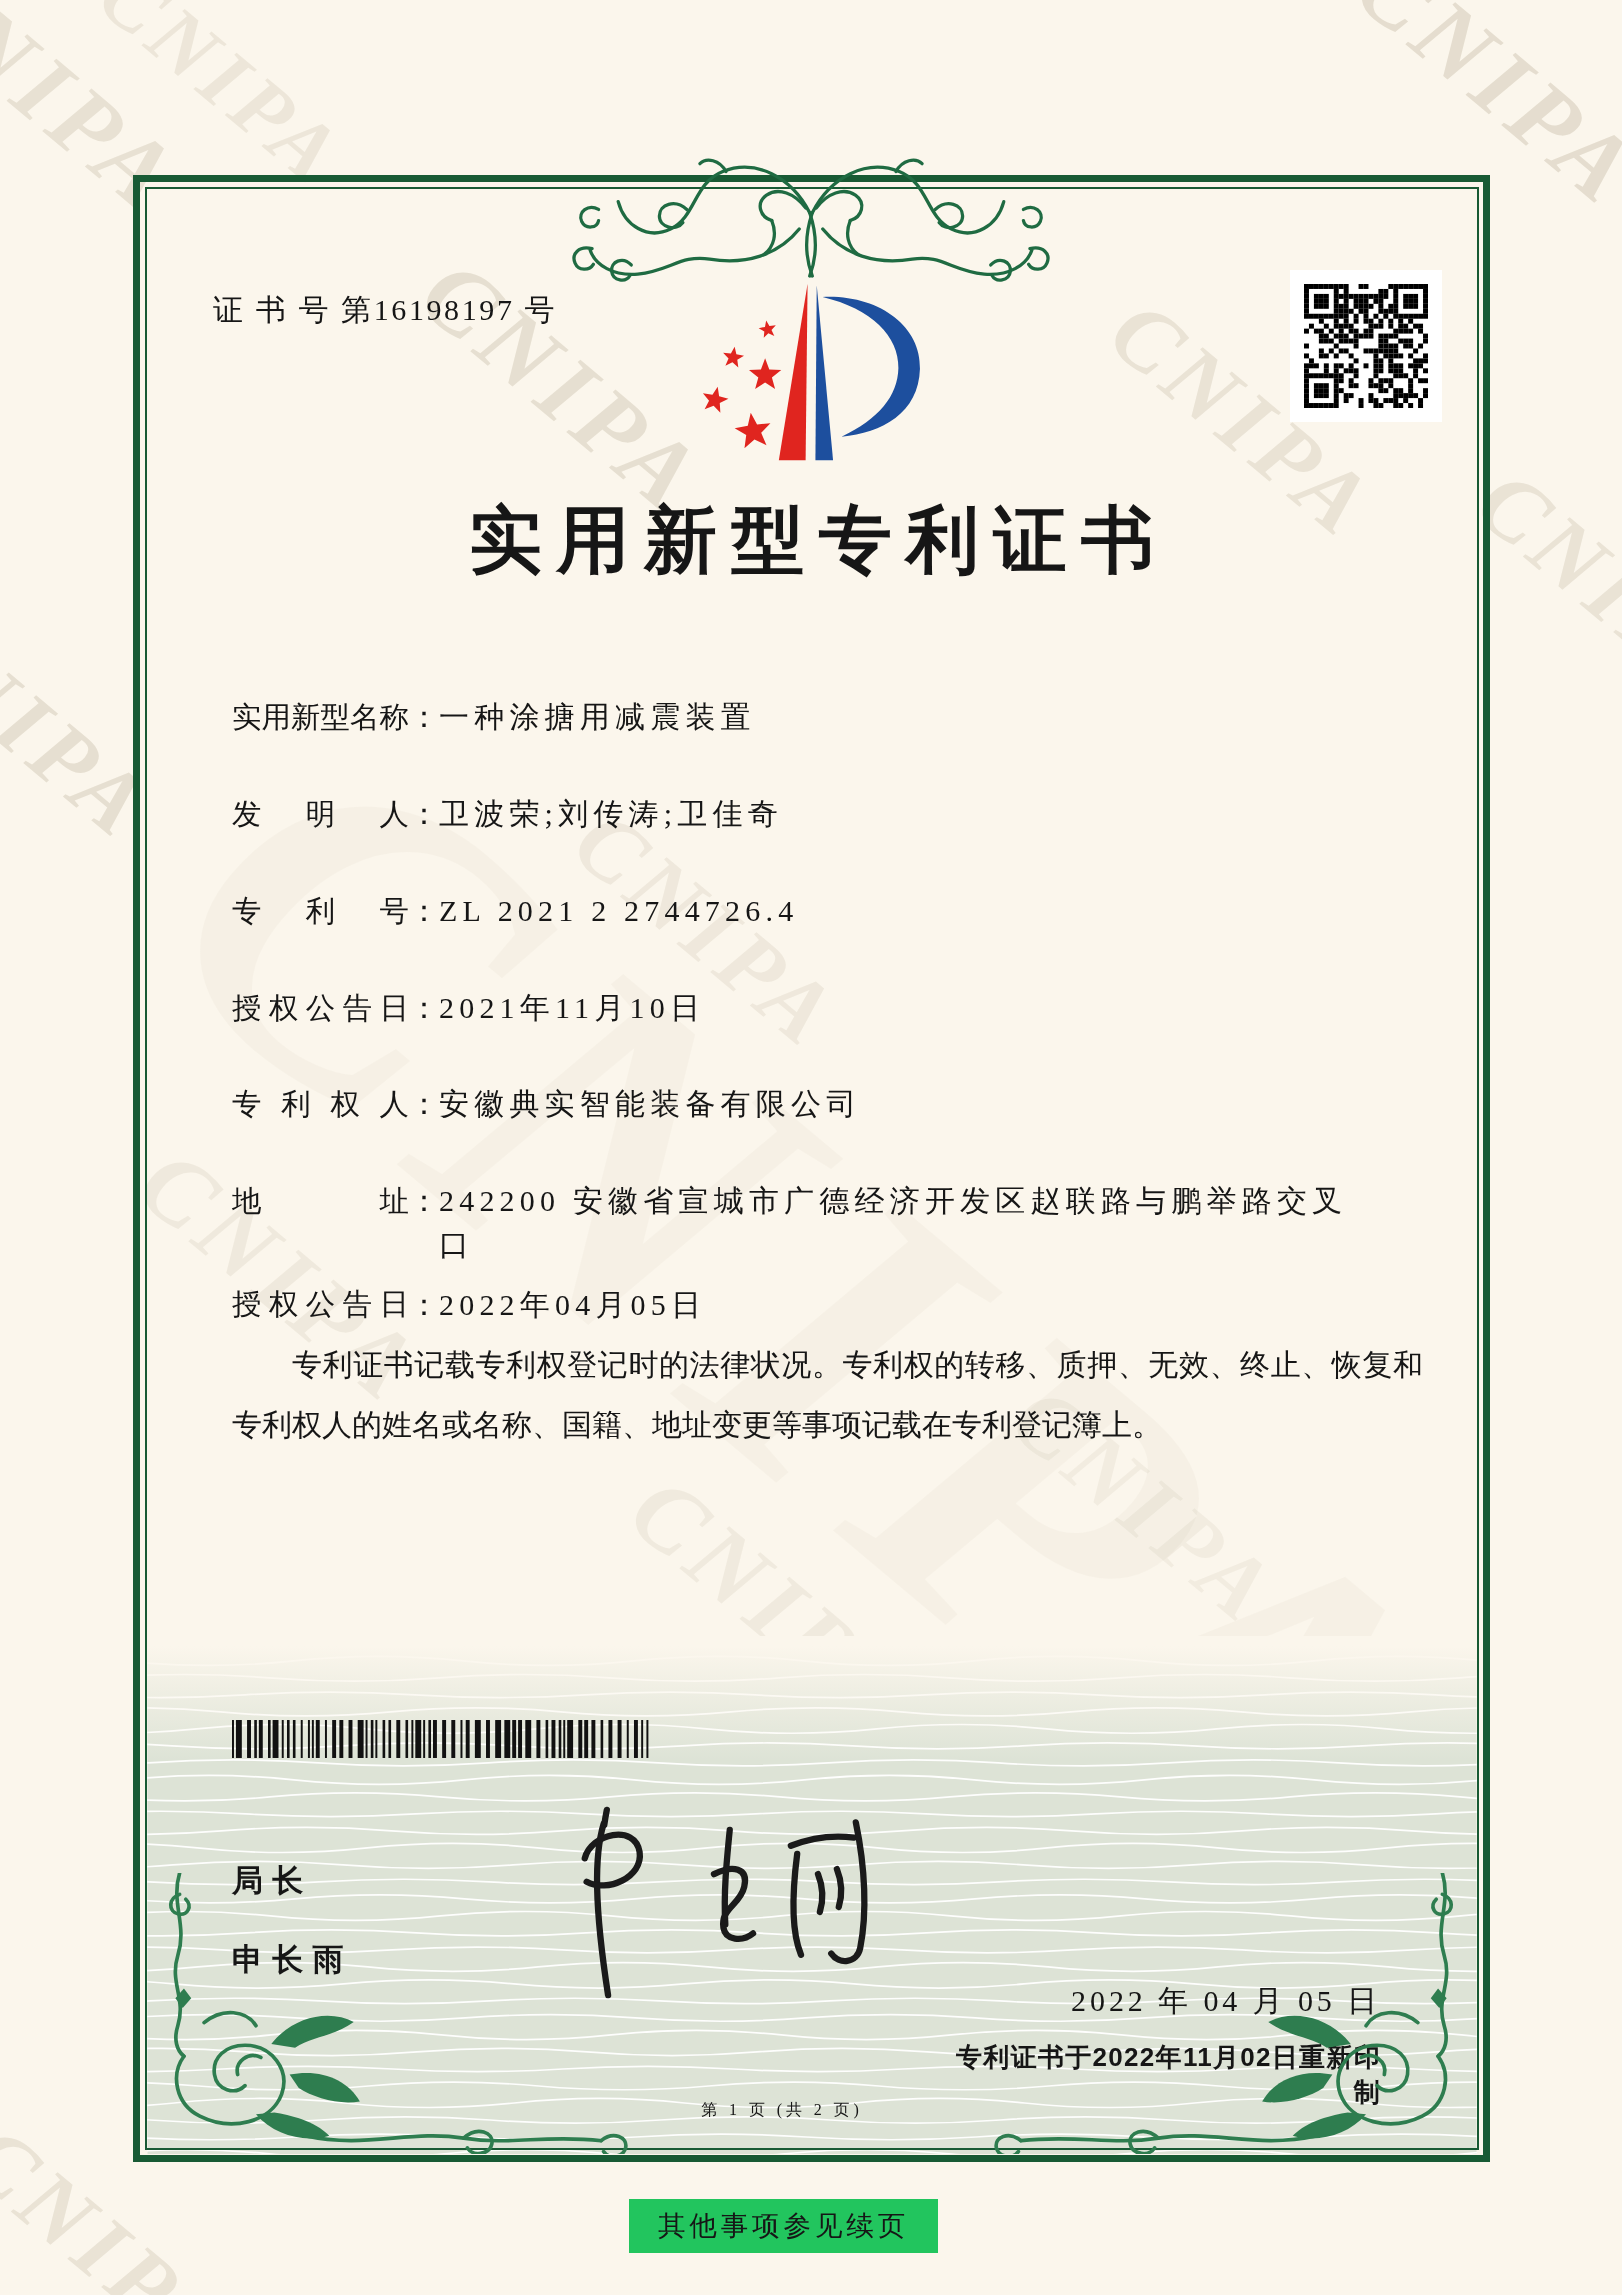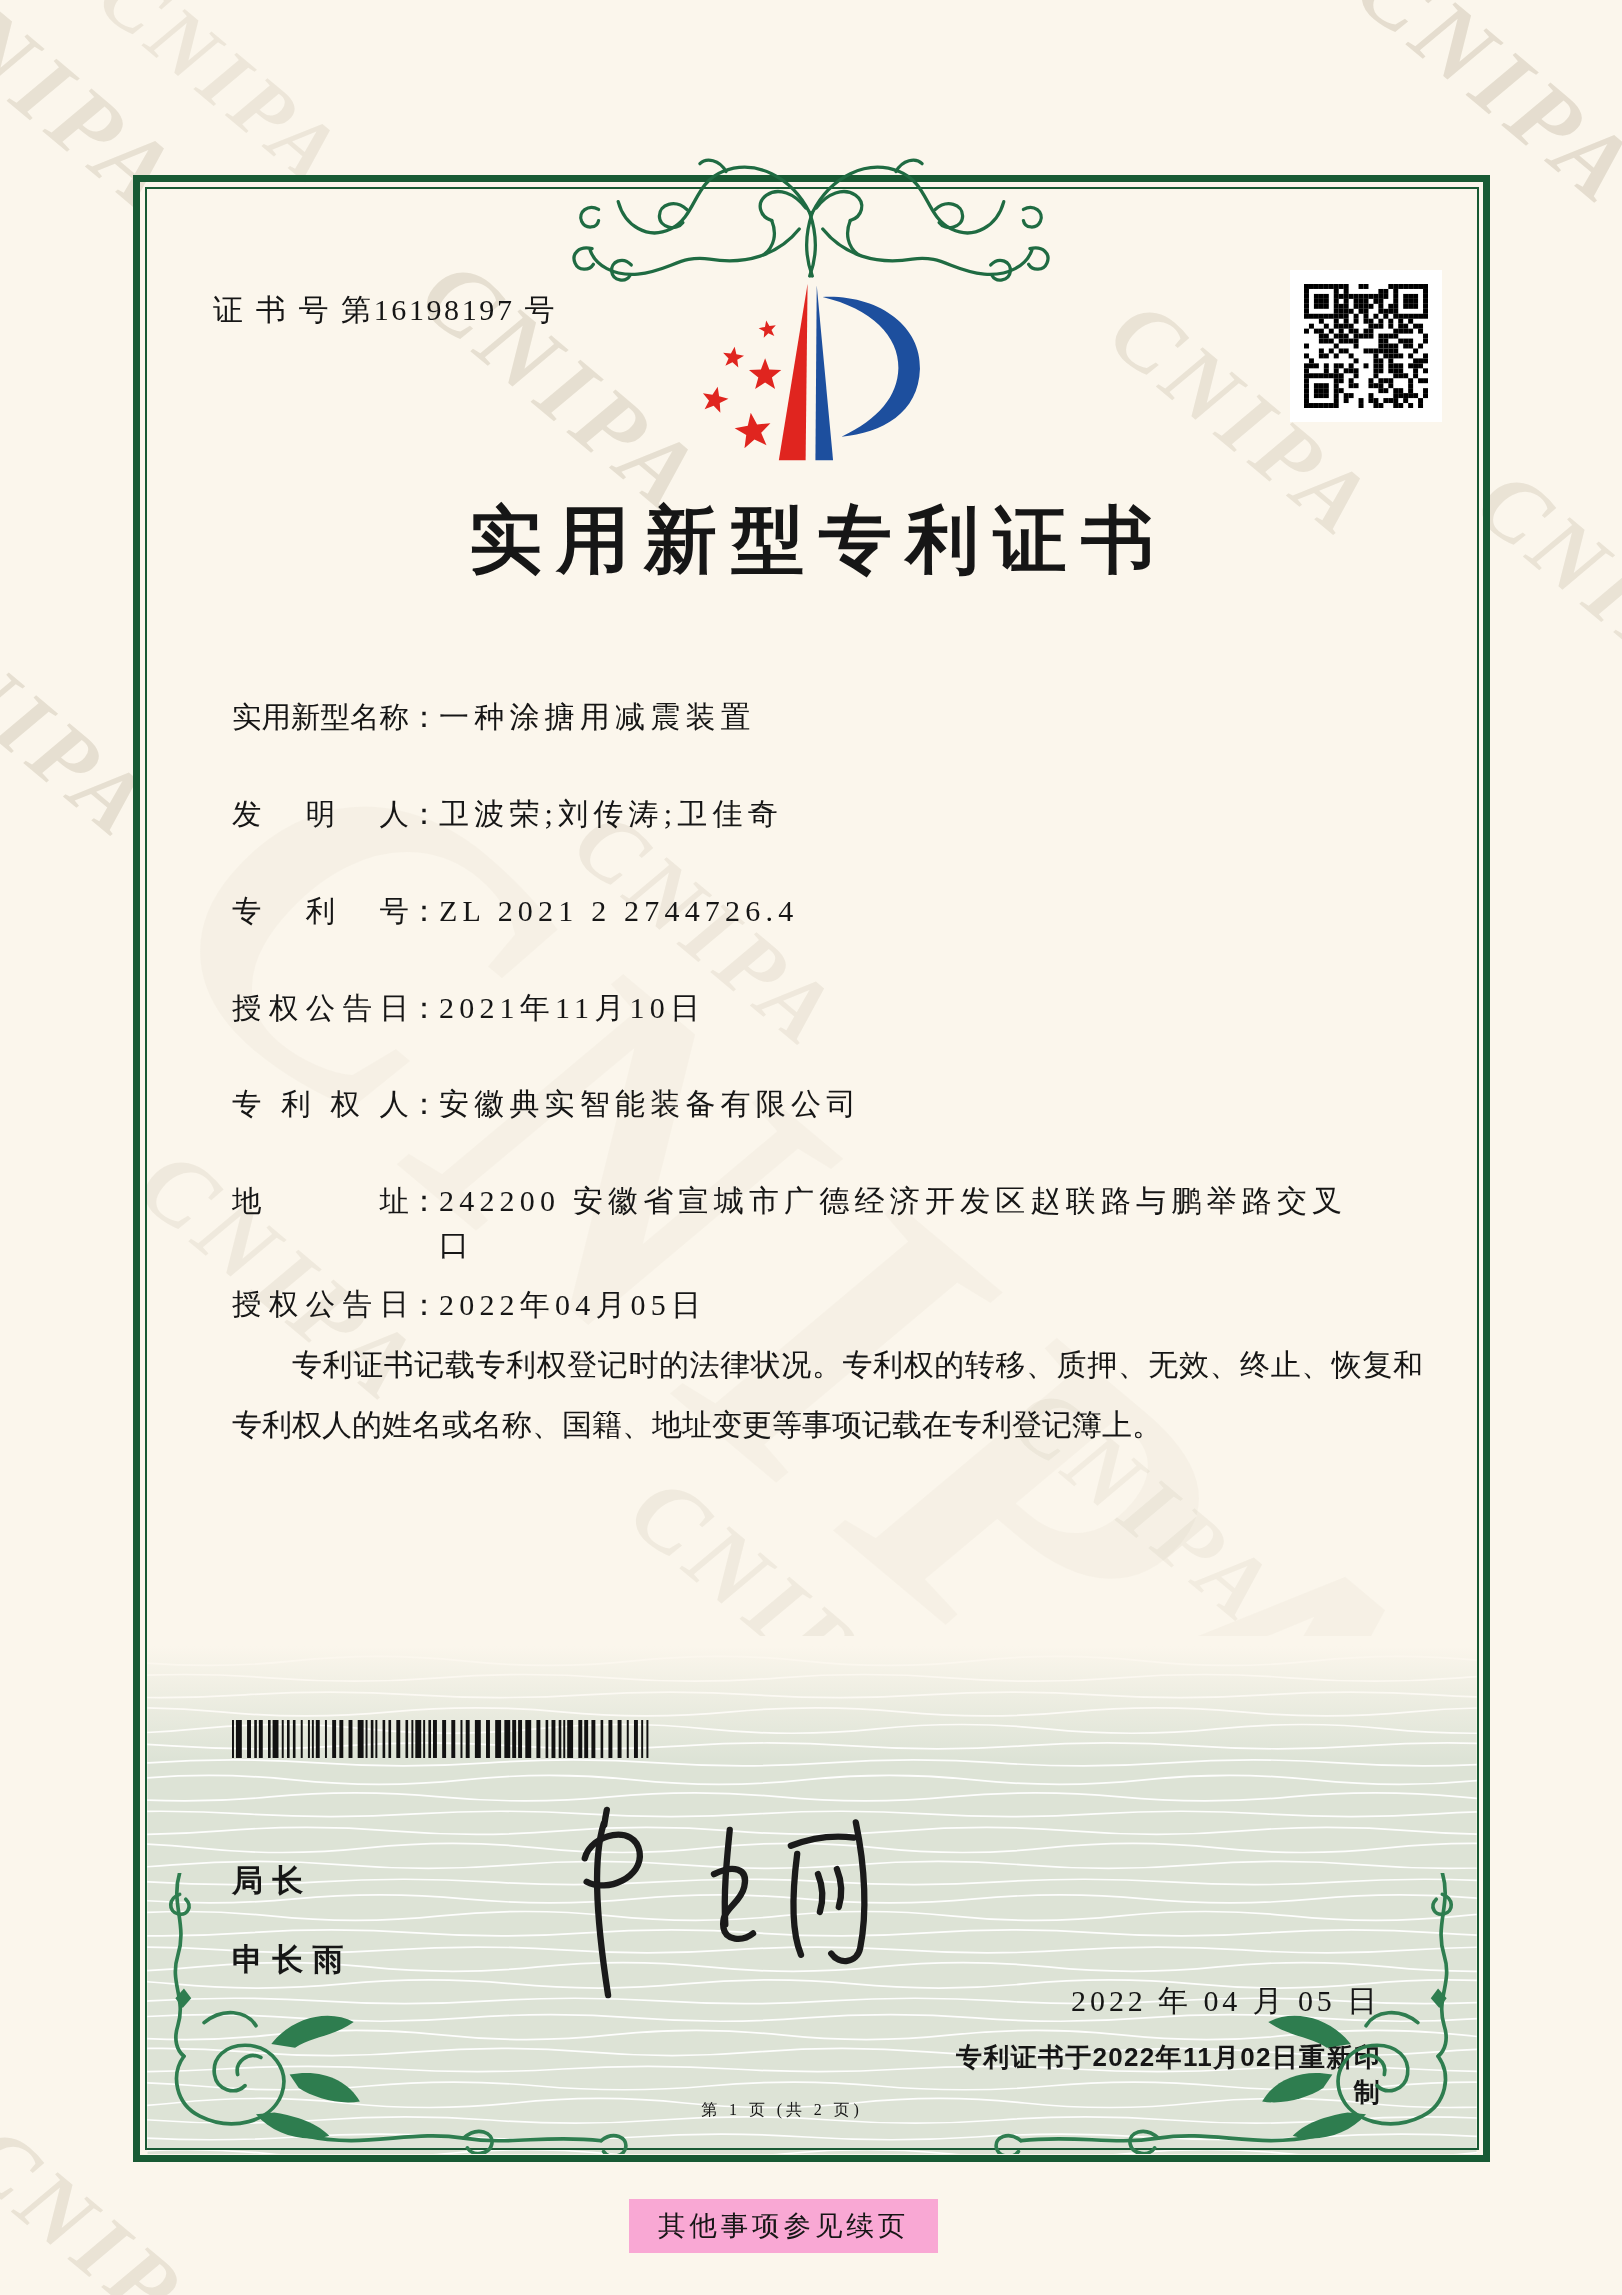--- a/index.html
+++ b/index.html
@@ -77,21 +77,21 @@
   #signature { position:absolute; left:569px; top:1798px; z-index:3; }
 
   #date-block { position:absolute; left:949px; top:1981px; width:432px; text-align:right; z-index:3; }
   #issue-date { font-size:30px; letter-spacing:3.9px; }
   #reprint-note { margin-top:18.3px; font-size:26px; font-weight:bold; letter-spacing:1.3px; }
 
   #page-footer { position:absolute; left:0; right:59px; top:2100px; text-align:center; font-size:16px;
                  letter-spacing:3.9px; z-index:3; }
 
   #continuation { position:absolute; left:0; right:56px; top:2199px; text-align:center; z-index:6; }
-  #continuation span { display:inline-block; background:#f9a8d4; padding:9.2px 29px; font-size:27.5px; letter-spacing:3.9px; }
+  #continuation span { display:inline-block; background:#22c55e; padding:9.2px 29px; font-size:27.5px; letter-spacing:3.9px; }
 </style>
 </head>
 <body>
 
 <div id="wm-layer">
     <span class="wm" style="left: 39px; top: 85px; font-size: 98px; opacity: 0.22;">CNIPA</span>
     <span class="wm" style="left: 222px; top: 75px; font-size: 85px; opacity: 0.16;">CNIPA</span>
     <span class="wm" style="left: 1498px; top: 79px; font-size: 98px; opacity: 0.26;">CNIPA</span>
     <span class="wm" style="left: 563px; top: 386px; font-size: 98px; opacity: 0.24;">CNIPA</span>
     <span class="wm" style="left: 1243px; top: 419px; font-size: 92px; opacity: 0.2;">CNIPA</span>

